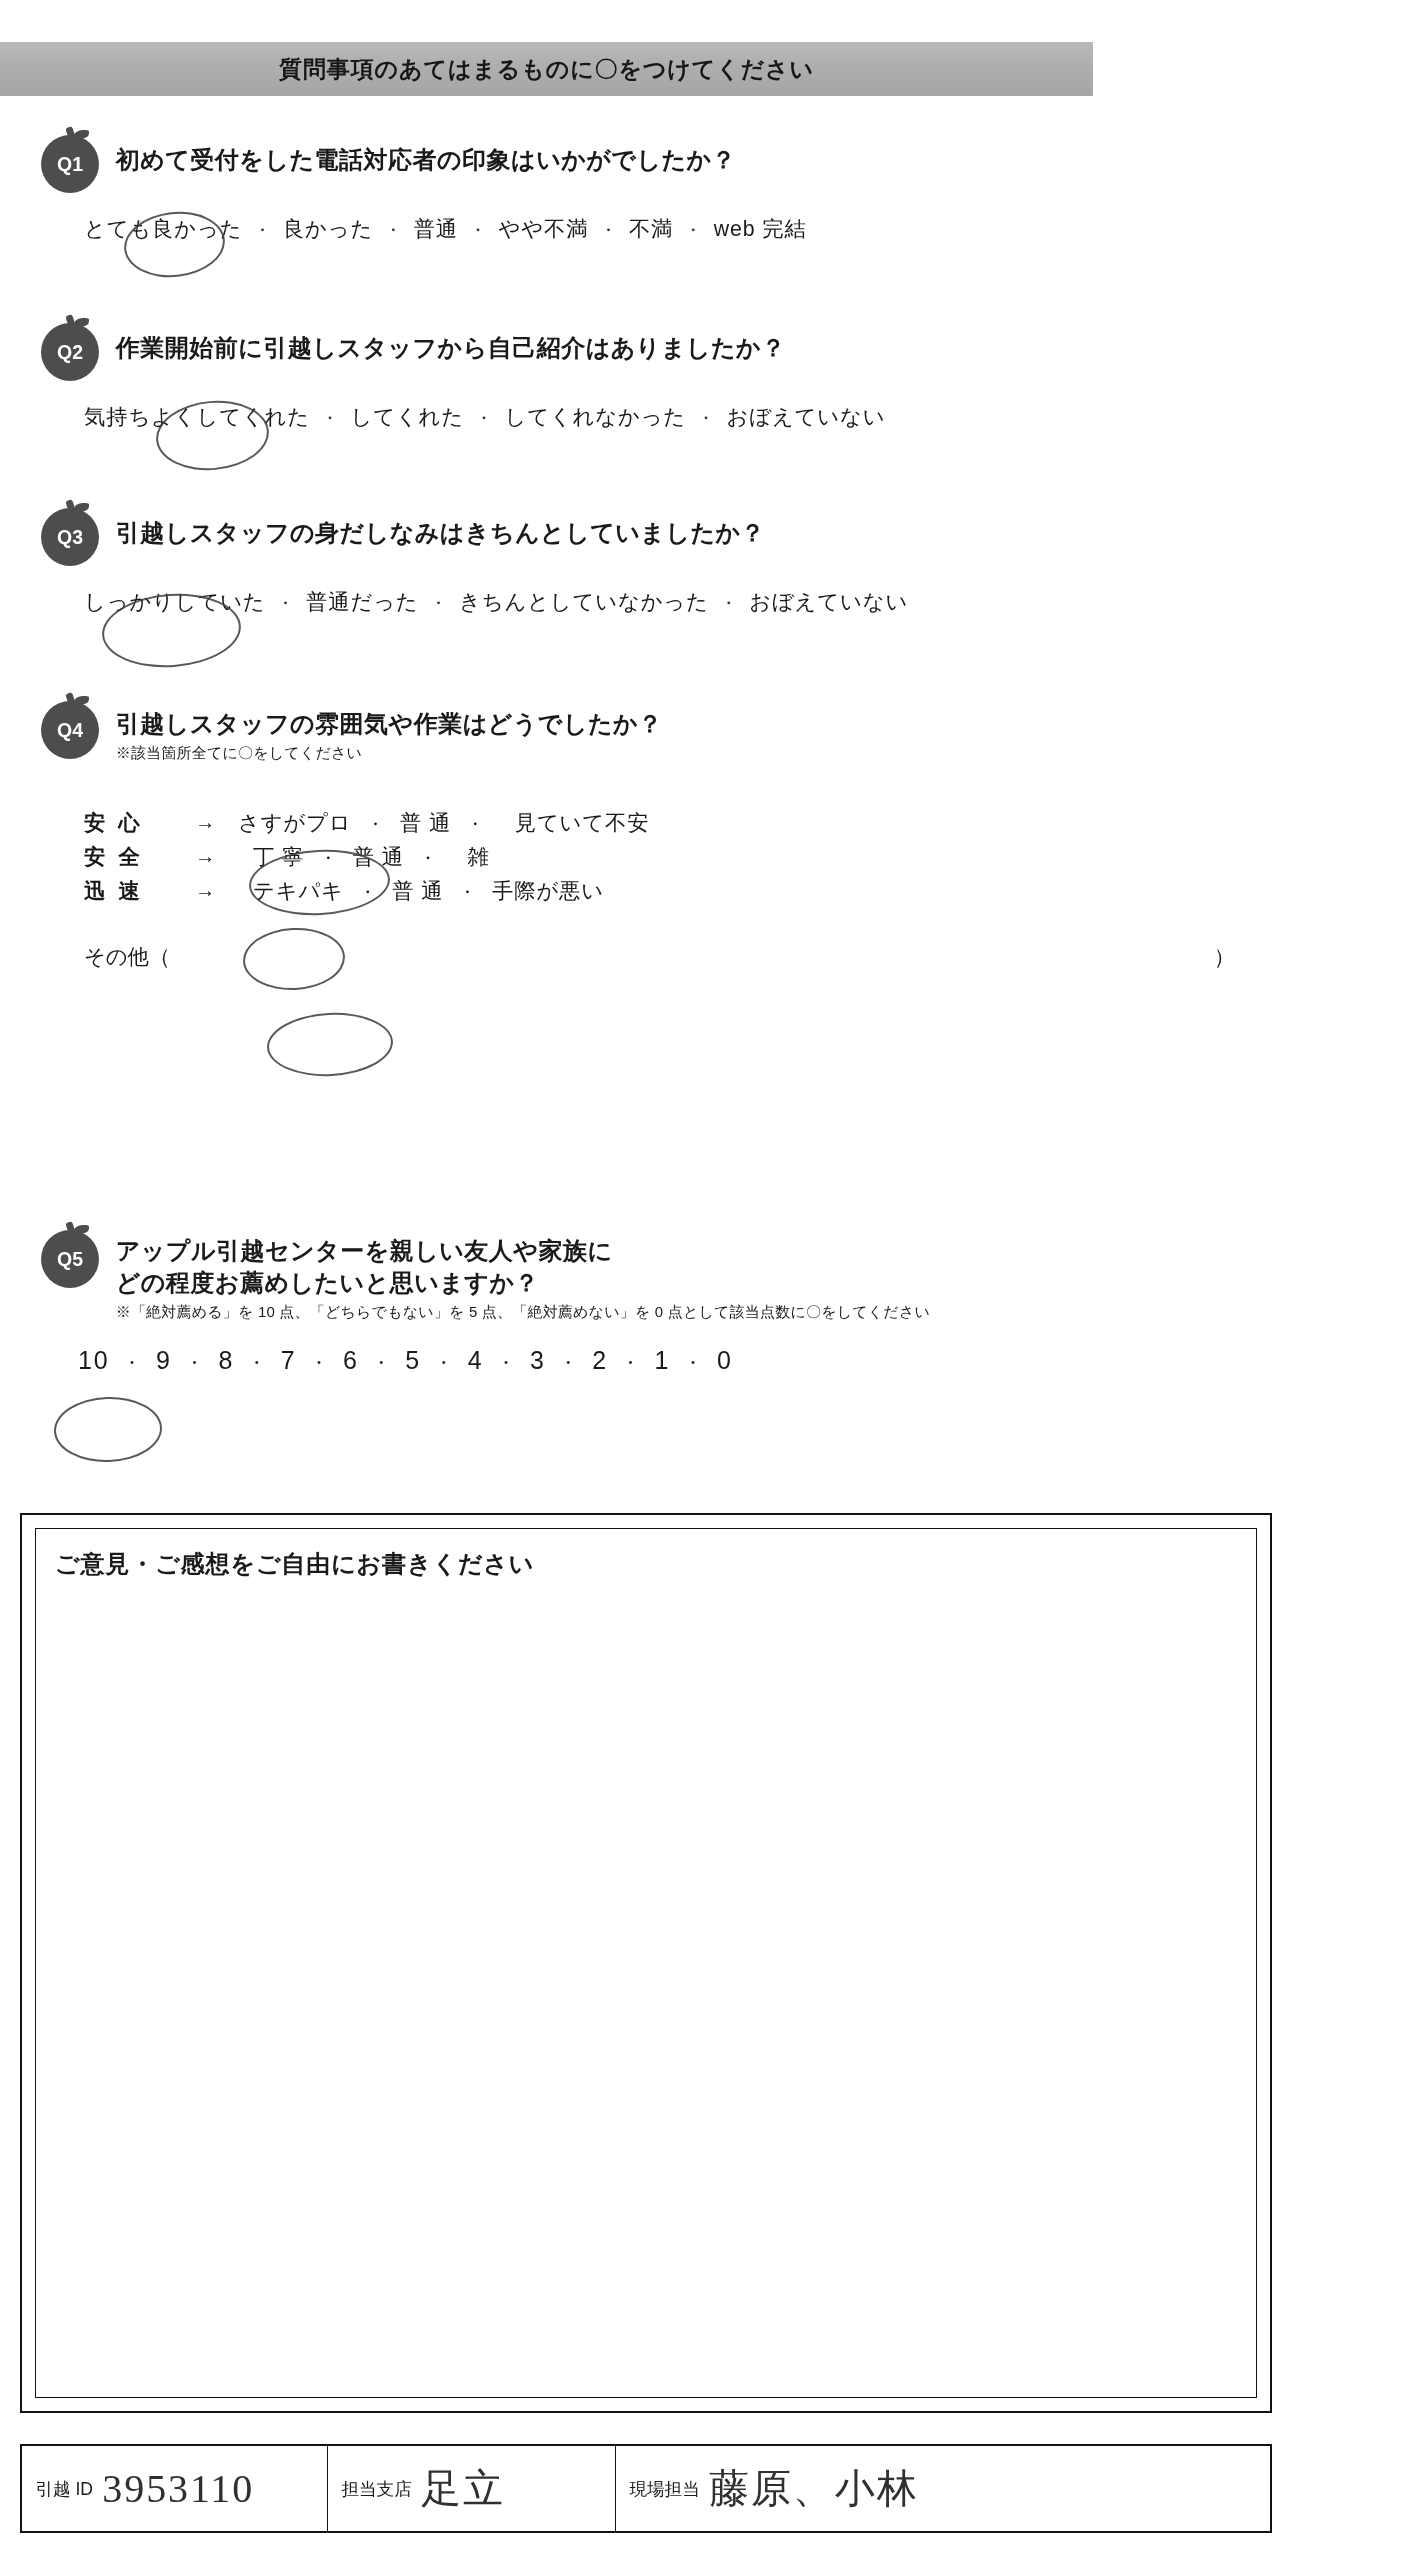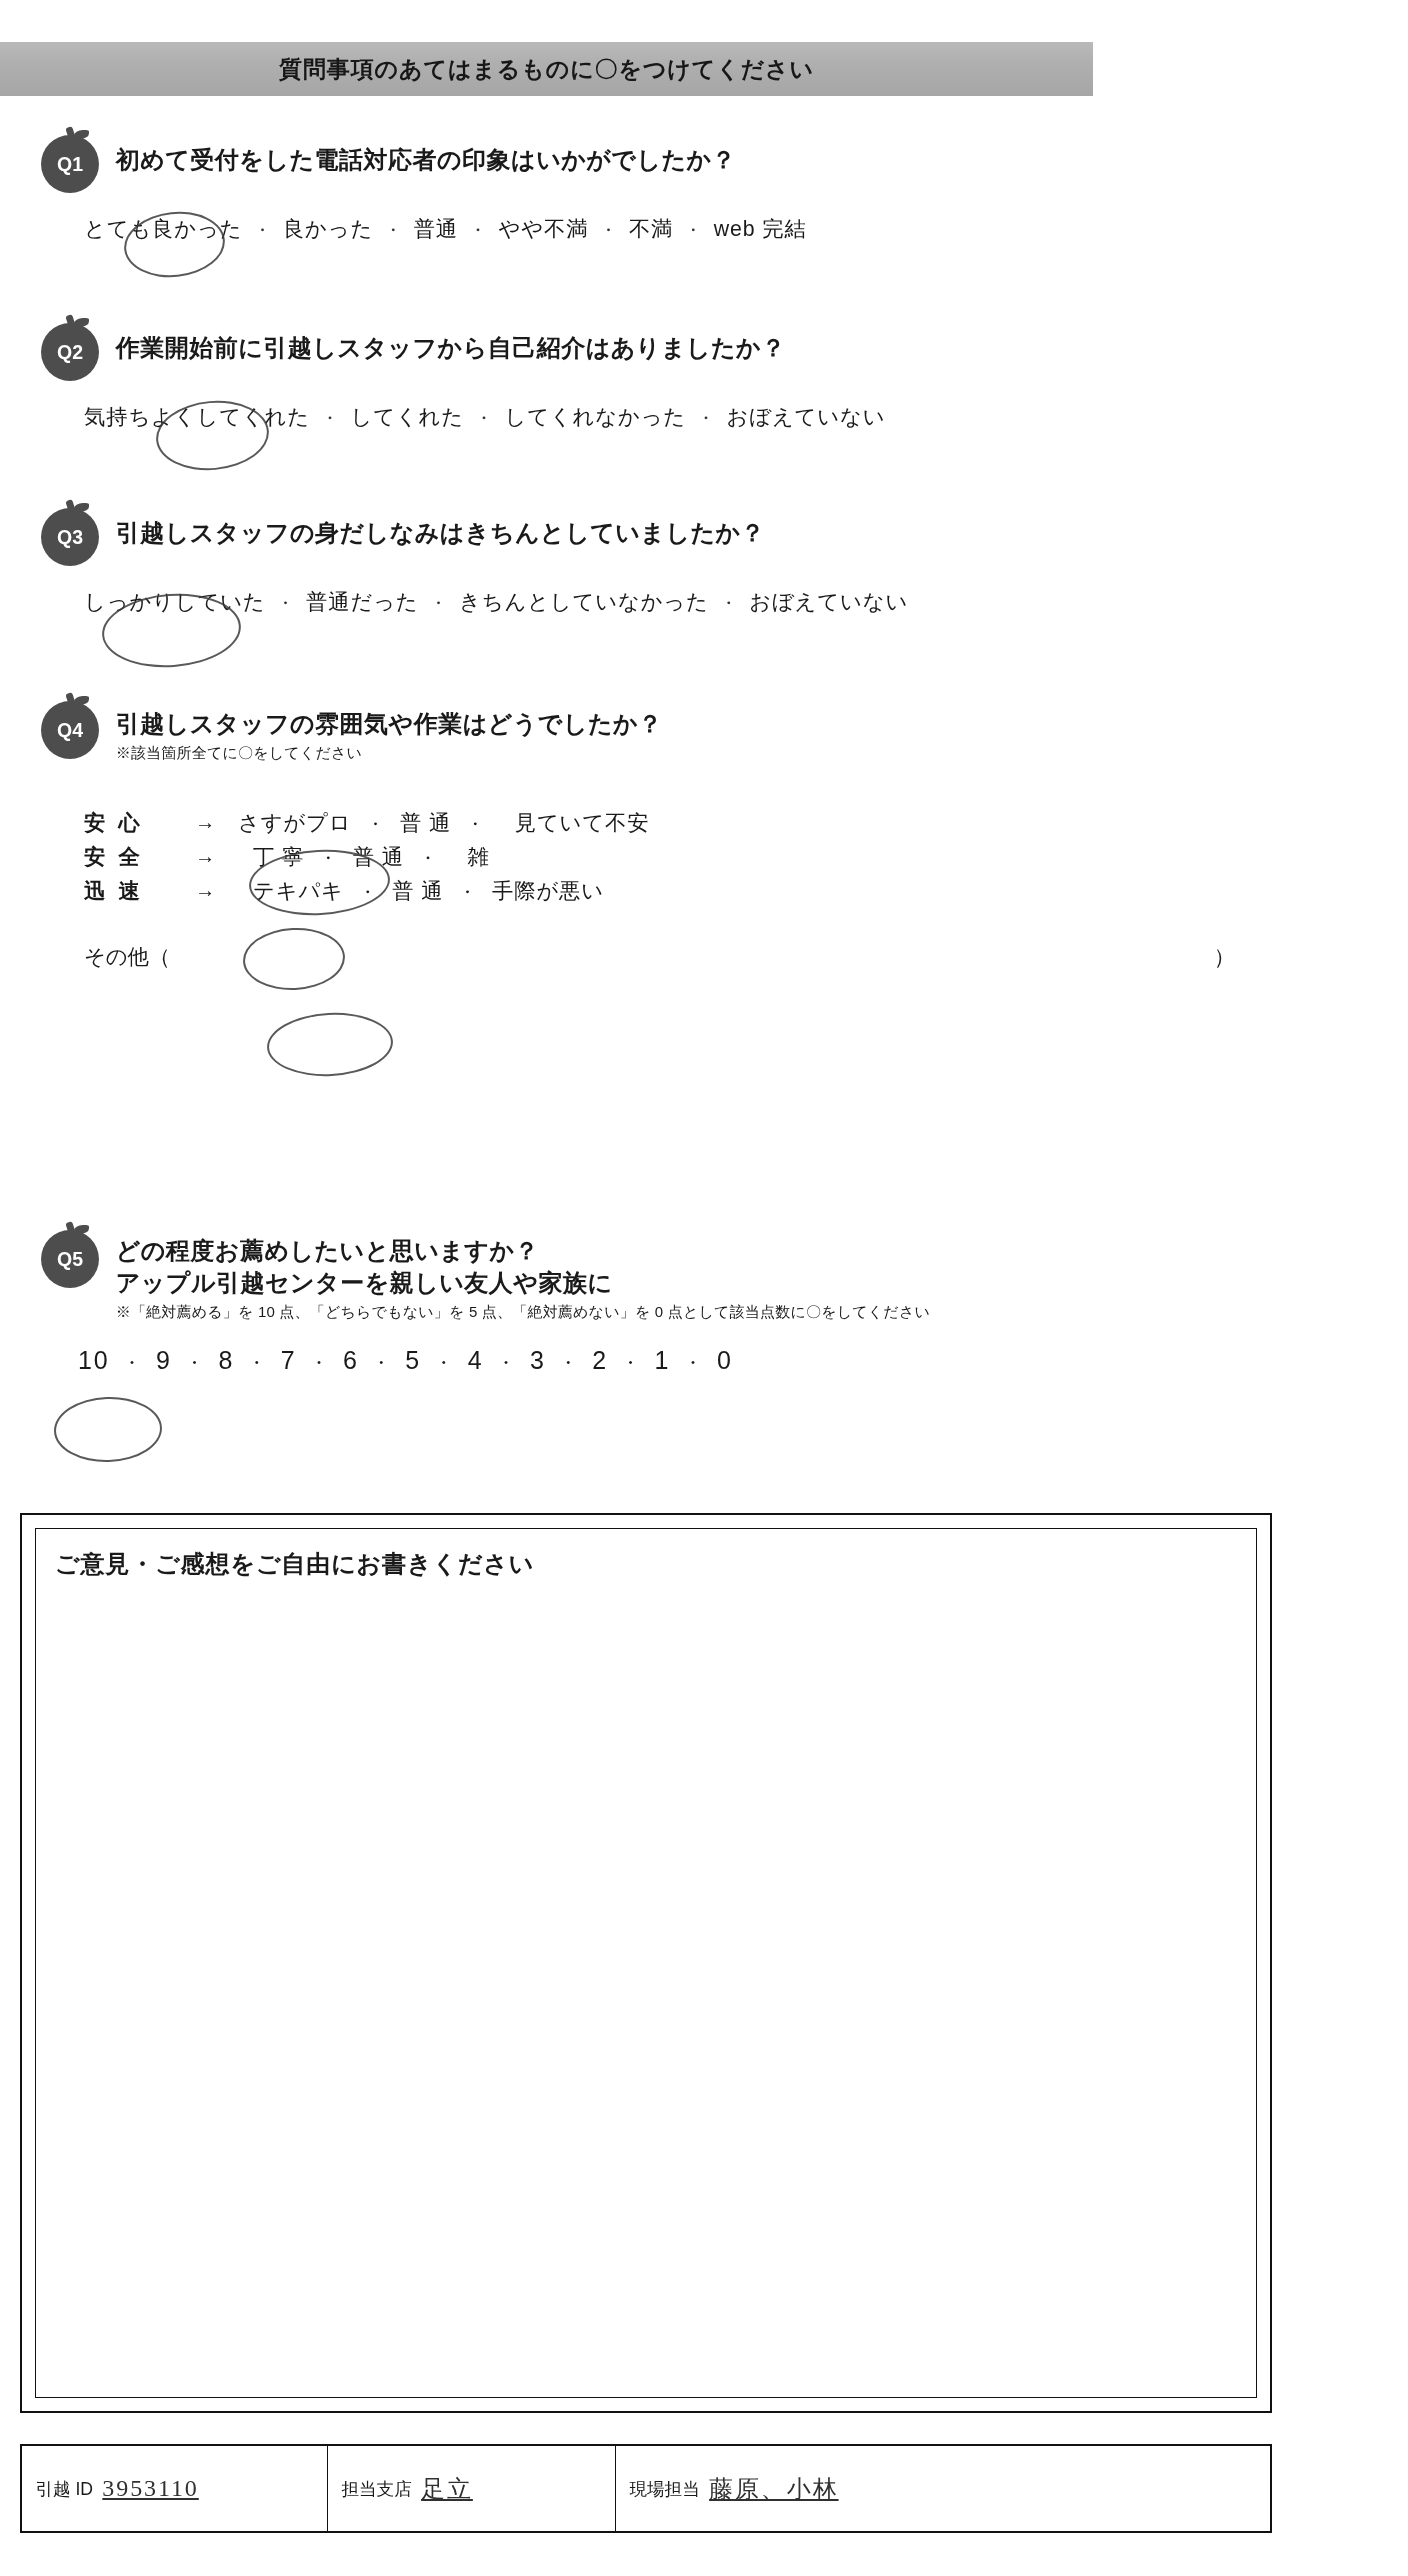--- a/index.html
+++ b/index.html
@@ -165,25 +165,24 @@
     padding-left:13px;
     font-size:17.6px;
     border-right:1.9px solid #111;
     box-sizing:border-box;
   }
   .ft-cell.last{border-right:none;}
   .ft-label{flex:0 0 auto;}
   .ft-value{
     flex:1 1 auto;
     font-family:"Liberation Serif", serif;
-    font-size:24px;
+    font-size:40px;
     color:#2b2b2b;
     padding-left:9.3px;
     letter-spacing:1.9px;
-    text-decoration:underline;
   }
   .handwrite{
     font-family:"Liberation Serif", serif;
     color:#303030;
   }
   
   .ink{
     position:absolute;
     border:2.8px solid #3c3c3c;
     border-radius:50%;
@@ -272,22 +271,22 @@
     </div>
   </div>
   <div class="ink" style="left:249px; top:850px; width:137px; height:61px; transform:rotate(-3deg);"></div>
   <div class="ink" style="left:243px; top:928px; width:98px; height:58px; transform:rotate(-3deg);"></div>
   <div class="ink" style="left:267px; top:1013px; width:122px; height:59px; transform:rotate(-3deg);"></div>
 
   <div class="q-block" style="left:41px; top:1234px; width:1243px;">
     <div class="q-head">
       <div class="q-badge">Q5</div>
       <div>
+        <div class="q-title" style="margin-left:16.7px;padding-top:1.9px;">アップル引越センターを親しい友人や家族に</div>
         <div class="q-title" style="margin-left:16.7px;padding-top:1.9px;">どの程度お薦めしたいと思いますか？</div>
-        <div class="q-title" style="margin-left:16.7px;padding-top:1.9px;">アップル引越センターを親しい友人や家族に</div>
         <div class="q-title q-note" style="margin-left:16.7px;padding-top:0;">※「絶対薦める」を 10 点、「どちらでもない」を 5 点、「絶対薦めない」を 0 点として該当点数に〇をしてください</div>
       </div>
     </div>
     <div class="scale">
       <span>10</span><span class="sep">・</span><span>9</span><span class="sep">・</span><span>8</span><span class="sep">・</span><span>7</span><span class="sep">・</span><span>6</span><span class="sep">・</span><span>5</span><span class="sep">・</span><span>4</span><span class="sep">・</span><span>3</span><span class="sep">・</span><span>2</span><span class="sep">・</span><span>1</span><span class="sep">・</span><span>0</span>
     </div>
   </div>
   <div class="ink" style="left:54px; top:1397px; width:104px; height:61px; transform:rotate(-2deg);"></div>
 
   <div class="comment-box">

